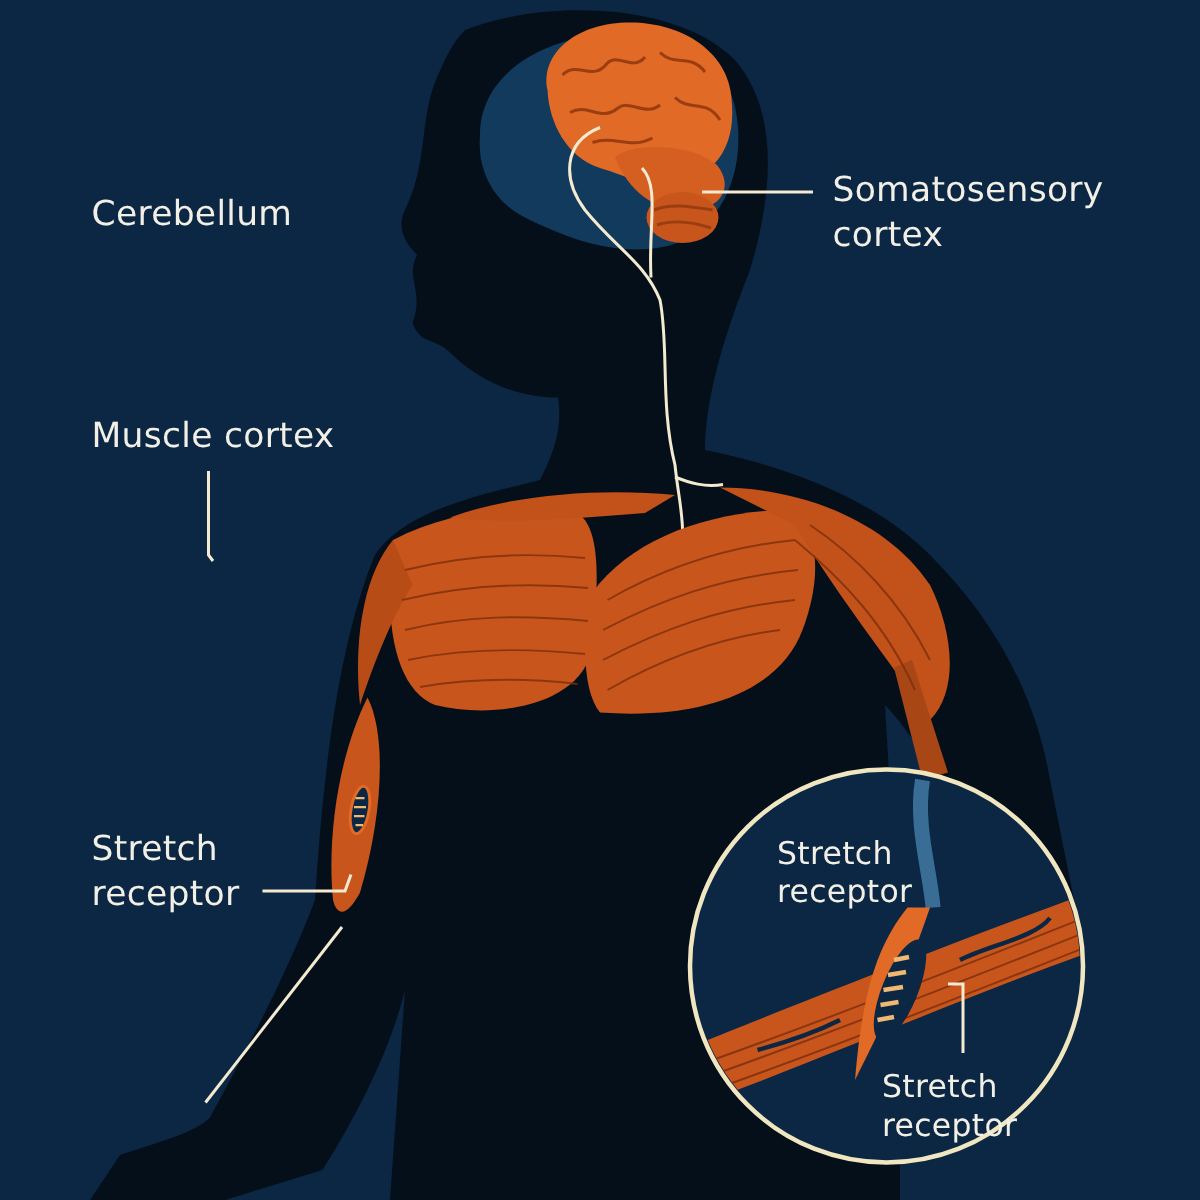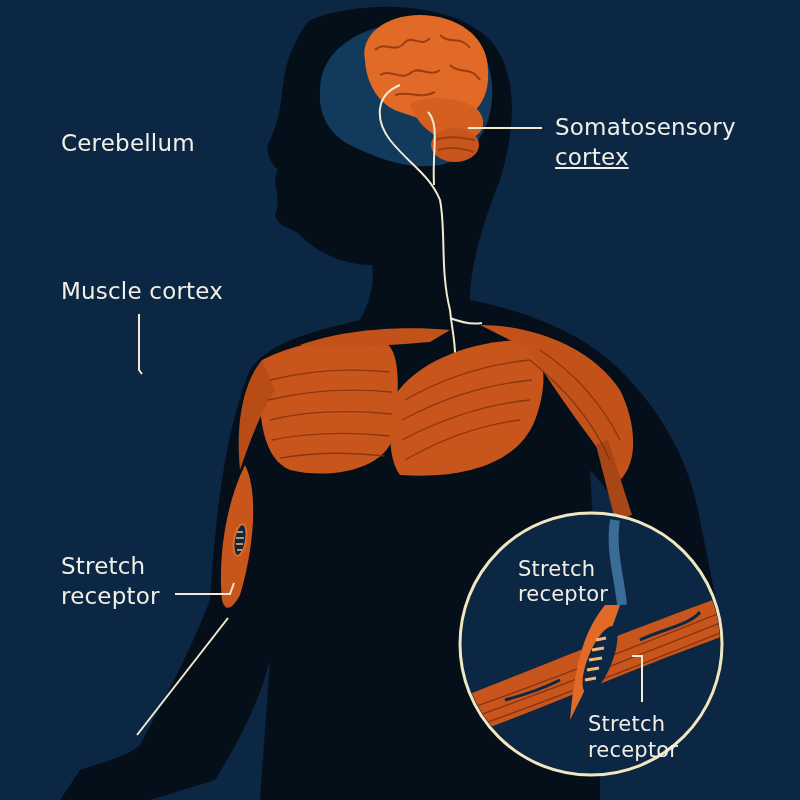--- a/index.html
+++ b/index.html
@@ -99,20 +99,20 @@
           <path d="M587 670 L599 668"></path>
           <path d="M585 680 L596 678"></path>
       </g>
     </g>
     <path d="M632 656 L642 656 L642 702" stroke="#f3ead0" stroke-width="2" fill="none"></path>
   </g>
 </svg>
 
 <div class="label" style="left:61px;top:128px;">Cerebellum</div>
 <div class="label" style="left:555px;top:112px;">Somatosensory</div>
-<div class="label" style="left:555px;top:142px;text-decoration:underline;">cortex</div>
+<div class="label" style="left:555px;top:142px;">cortex</div>
 <div class="label" style="left:61px;top:276px;">Muscle cortex</div>
 <div class="label" style="left:61px;top:551px;">Stretch</div>
 <div class="label" style="left:61px;top:581px;">receptor</div>
 <div class="label small" style="left:518px;top:557px;">Stretch</div>
 <div class="label small" style="left:518px;top:582px;">receptor</div>
 <div class="label small" style="left:588px;top:712px;">Stretch</div>
 <div class="label small" style="left:588px;top:738px;">receptor</div>
 
 </body></html>

